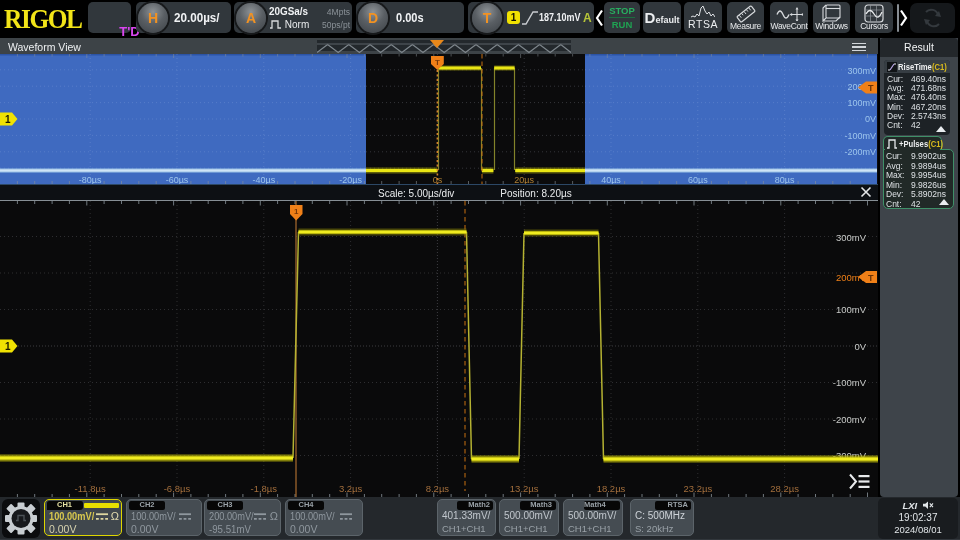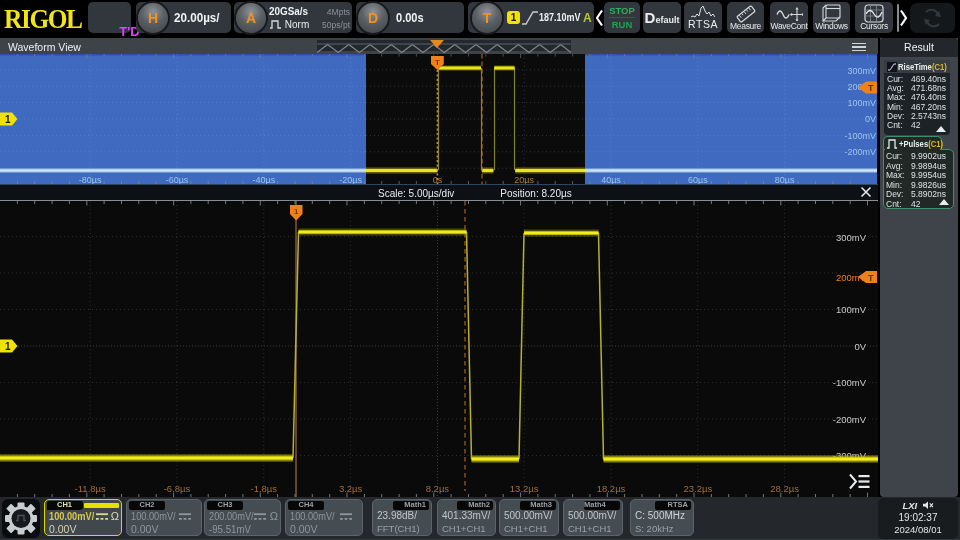--- a/index.html
+++ b/index.html
@@ -406,26 +406,20 @@
   <div style="position:absolute;left:2px;top:1px;width:36px;height:8.5px;background:#070707;border-radius:2px;
     text-align:center;font-size:7.5px;font-weight:bold;color:#9aa2a8;line-height:8.5px;">CH4</div>
   <div style="position:absolute;left:4px;top:10px;font-size:10.5px;color:#8f979e;transform:scaleX(.88);transform-origin:left;">100.00mV/</div>
   <svg style="position:absolute;right:10px;top:13px;" width="12" height="8">
     <path d="M0,1.2 h12" stroke="#8f979e" stroke-width="1.8"></path>
     <path d="M0,5.8 h2.8 M4.6,5.8 h2.8 M9.2,5.8 h2.8" stroke="#8f979e" stroke-width="1.8"></path>
   </svg>
   <div style="position:absolute;left:4px;top:22.5px;font-size:10.5px;color:#8f979e;">0.00V</div>
 </div>
 
-<div class="abs" style="left:372px;top:499px;width:60px;height:37px;background:#454c52;border:1px solid #5c646a;border-radius:5px;box-sizing:border-box;">
-  <div style="position:absolute;right:2px;top:1px;width:36px;height:8.5px;background:#070707;border-radius:2px;
-    text-align:right;padding-right:3px;box-sizing:border-box;font-size:7.5px;font-weight:bold;color:#9aa2a8;line-height:8.5px;">Math1</div>
-  <div style="position:absolute;left:4px;top:10px;font-size:10px;color:#c0c6cc;">23.98dB/</div>
-  <div style="position:absolute;left:4px;top:22.5px;font-size:9.5px;color:#9aa2a8;">FFT(CH1)</div>
-</div>
 
 <div class="abs" style="left:437px;top:499px;width:59px;height:37px;background:#454c52;border:1px solid #5c646a;border-radius:5px;box-sizing:border-box;">
   <div style="position:absolute;right:2px;top:1px;width:36px;height:8.5px;background:#070707;border-radius:2px;
     text-align:right;padding-right:3px;box-sizing:border-box;font-size:7.5px;font-weight:bold;color:#9aa2a8;line-height:8.5px;">Math2</div>
   <div style="position:absolute;left:4px;top:10px;font-size:10px;color:#c0c6cc;">401.33mV/</div>
   <div style="position:absolute;left:4px;top:22.5px;font-size:9.5px;color:#9aa2a8;">CH1+CH1</div>
 </div>
 
 <div class="abs" style="left:499px;top:499px;width:60px;height:37px;background:#454c52;border:1px solid #5c646a;border-radius:5px;box-sizing:border-box;">
   <div style="position:absolute;right:2px;top:1px;width:36px;height:8.5px;background:#070707;border-radius:2px;

